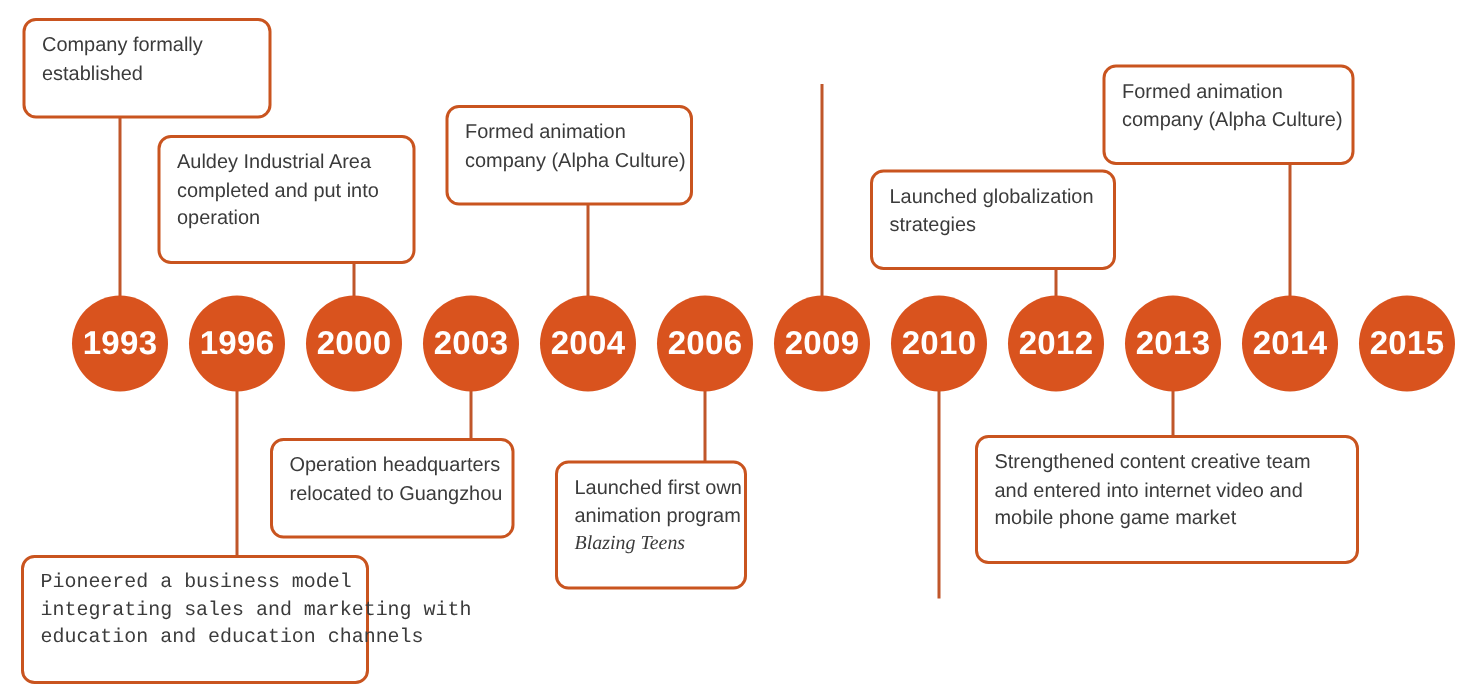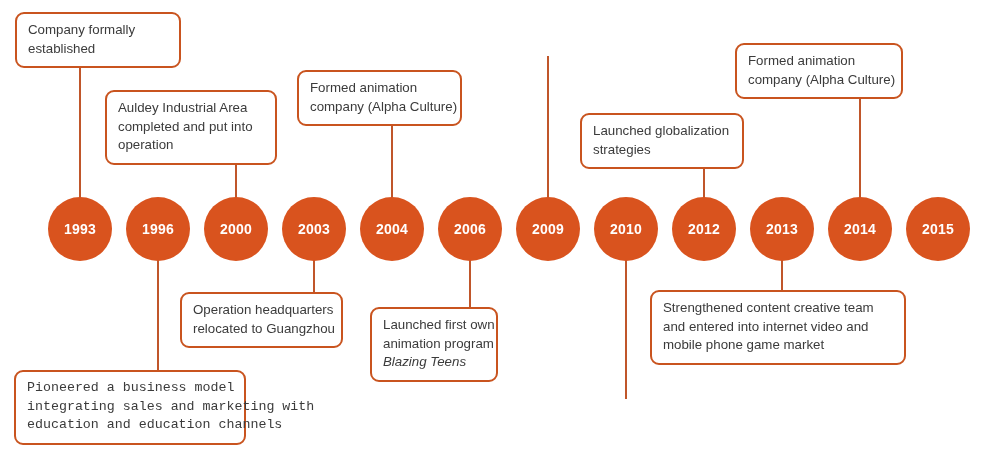--- a/index.html
+++ b/index.html
@@ -37,44 +37,45 @@
   .year-node {
     position: absolute;
     width: 64px;
     height: 64px;
     border-radius: 50%;
     background: #D9531E;
     color: #ffffff;
     display: flex;
     align-items: center;
     justify-content: center;
-    font-size: 14px;
+    font-size: 22px;
     font-weight: bold;
     letter-spacing: 0.2px;
     box-sizing: border-box;
   }
 
   
   .event-box {
     position: absolute;
     border: 2.5px solid #C9541F;
     border-radius: 9px;
     background: #ffffff;
     box-sizing: border-box;
-    padding: 7px 11px 8px 11px;
+    padding: 7px 11px 19px 11px;
     color: #3b3b3b;
     font-size: 13.3px;
     line-height: 1.40;
   }
   .event-box .line {
     display: block;
     white-space: nowrap;
   }
   .event-box .line.italic {
     font-style: italic;
+    font-family: Liberation Serif, serif;
   }
 </style>
 </head>
 <body>
 
 <div id="timeline-canvas">
 
   <div class="spine-seg" style="left:144px; width:28px;"></div>
   <div class="spine-seg" style="left:222px; width:28px;"></div>
   <div class="spine-seg" style="left:300px; width:28px;"></div>

